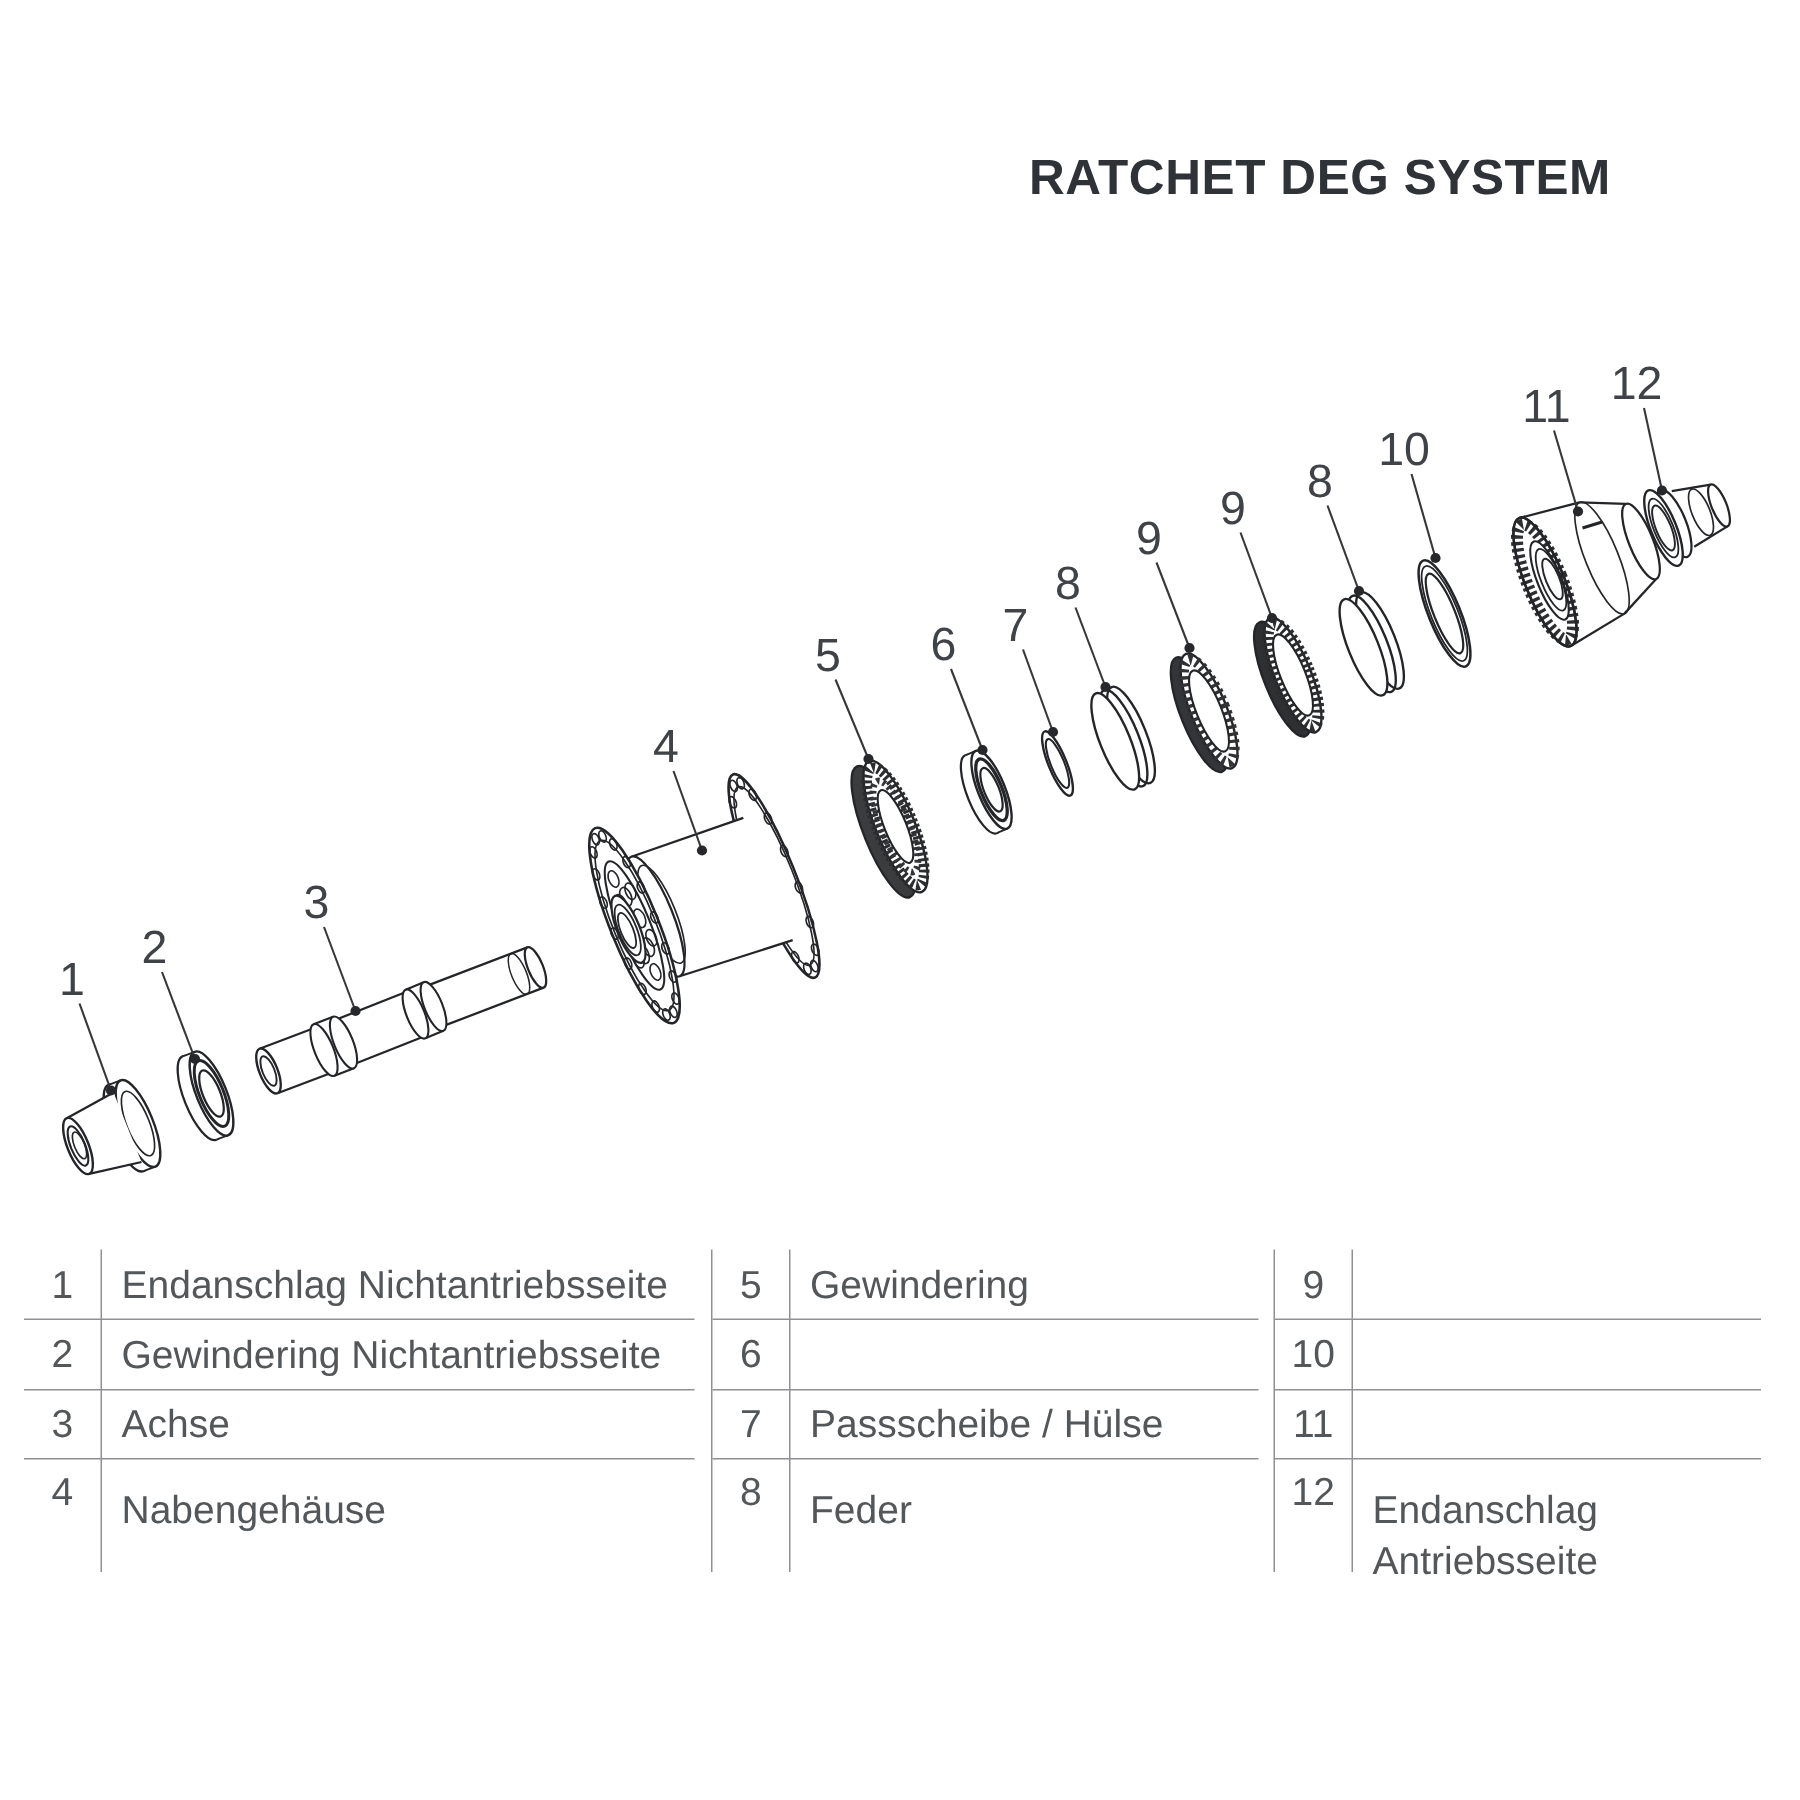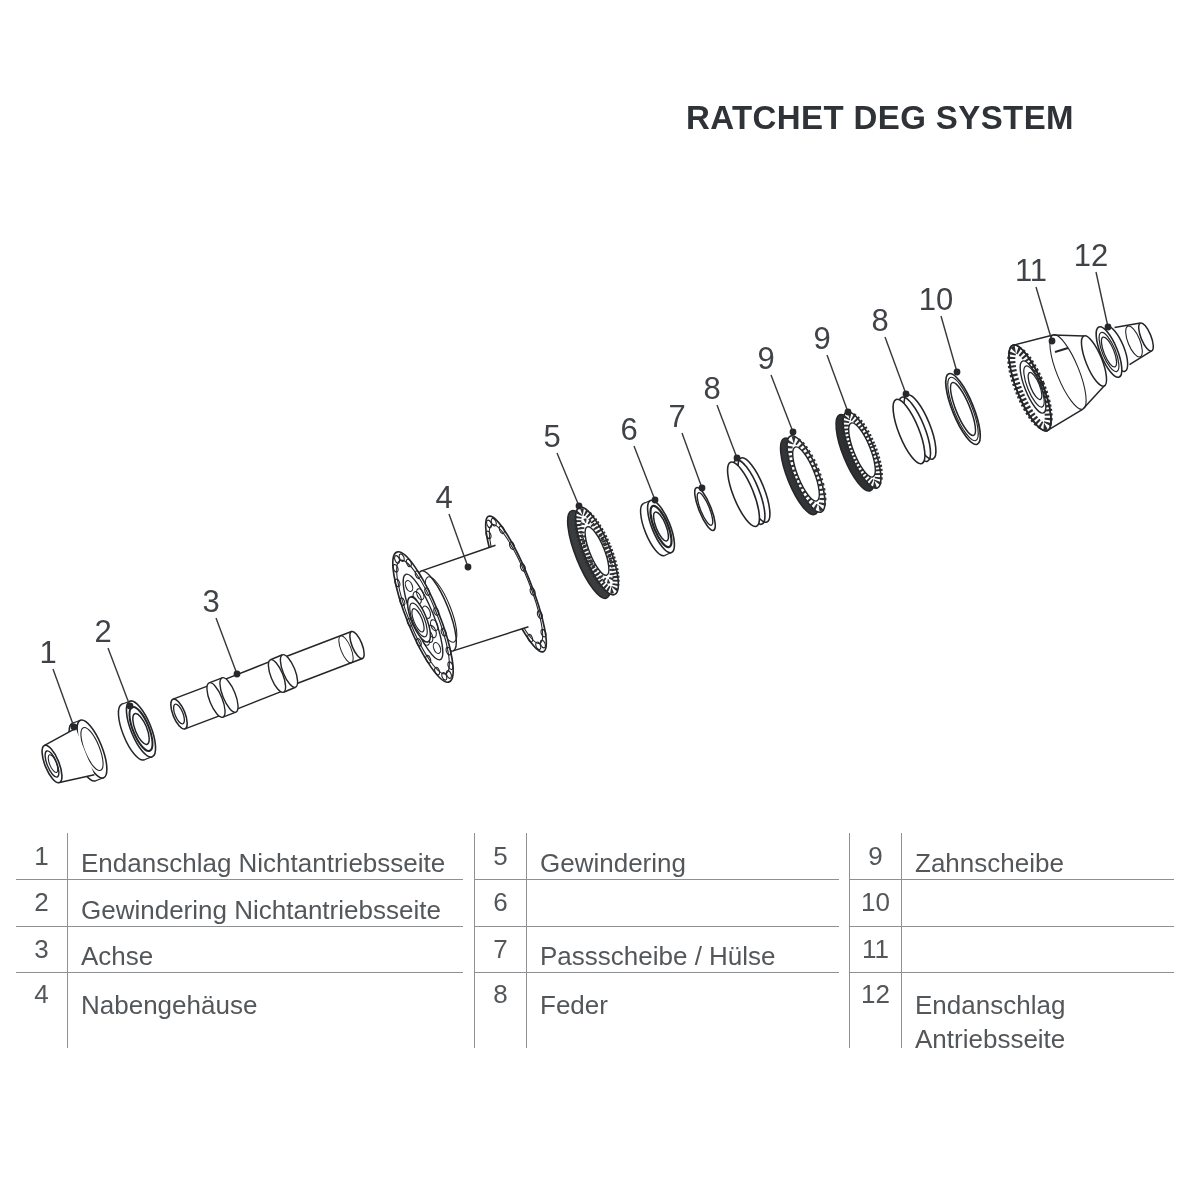--- a/index.html
+++ b/index.html
@@ -12,24 +12,24 @@
   
   .legend{position:absolute;left:16px;top:833px;width:1157px;height:215px;
           --tl:#8e9093;color:#54575a;font-size:26px;}
   .legend-group{position:absolute;top:0;height:215px;}
   .legend-group.with-divider{border-left:1.5px solid var(--tl);}
   .legend-row{position:relative;display:flex;align-items:center;}
   .legend-row.sep::after{content:"";position:absolute;left:0;bottom:-1px;height:1.5px;
                          background:var(--tl);width:var(--lw);}
   .num-cell{flex:0 0 51px;width:51px;align-self:stretch;display:flex;align-items:center;
             justify-content:center;border-right:1.5px solid var(--tl);}
-  .name-cell{flex:1;padding-left:13px;white-space:nowrap;line-height:34px;margin-top:14px;}
+  .name-cell{flex:1;padding-left:13px;white-space:nowrap;line-height:34px;}
   .legend-row.tall{align-items:flex-start;}
   .legend-row.tall .num-cell{align-items:flex-start;padding-top:7px;}
-  .legend-row.tall .name-cell{padding-top:2px;}
+  .legend-row.tall .name-cell{padding-top:17px;}
   .legend-row .name-cell.wrap{white-space:normal;max-width:262px;}
 </style>
 </head>
 <body>
 
 <div class="page">
   <div class="title">RATCHET DEG SYSTEM</div>
 
   <svg id="diagram" width="1200" height="1200" viewBox="0 0 1200 1200">
     <g id="parts">
@@ -324,21 +324,20 @@
           <div class="name-cell">Passscheibe / Hülse</div>
         </div>
         <div class="legend-row tall" style="height: 76px; --lw: 364px;">
           <div class="num-cell">8</div>
           <div class="name-cell">Feder</div>
         </div>
       </div>
       <div class="legend-group with-divider" style="left: 833px; width: 324px;">
         <div class="legend-row sep" style="height: 46px; --lw: 324px;">
           <div class="num-cell">9</div>
-          <div class="name-cell">Zahnscheibe</div>
         </div>
         <div class="legend-row sep" style="height: 47px; --lw: 324px;">
           <div class="num-cell">10</div>
         </div>
         <div class="legend-row sep" style="height: 46px; --lw: 324px;">
           <div class="num-cell">11</div>
         </div>
         <div class="legend-row tall" style="height: 76px; --lw: 324px;">
           <div class="num-cell">12</div>
           <div class="name-cell wrap">Endanschlag Antriebsseite</div>

